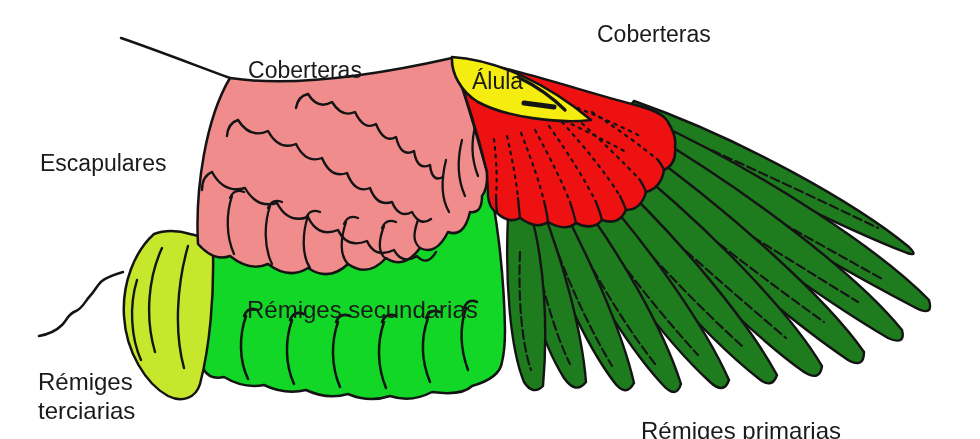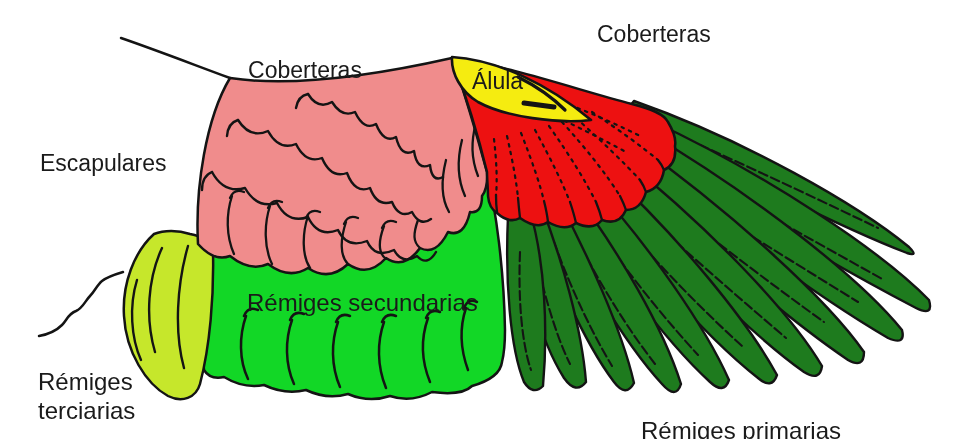--- a/index.html
+++ b/index.html
@@ -145,21 +145,21 @@
   </div>
 
   <div class="lbl" style="left:40px;top:150px;">Escapulares</div>
 
   <div class="lbl" style="left:597px;top:19px;line-height:30px;">
     <div>Coberteras</div>
   </div>
 
   <div class="lbl" style="left:472px;top:68px;">Álula</div>
 
-  <div class="lbl big" style="left:247px;top:288px;">Rémiges secundarias</div>
+  <div class="lbl big" style="left:247px;top:295px;">Rémiges secundarias</div>
 
   <div class="lbl big" style="left:38px;top:367px;">
     <div>Rémiges</div>
     <div>terciarias</div>
   </div>
 
   <div class="lbl big" style="left:641px;top:404px;margin-top:12px;">Rémiges primarias</div>
 
 </div>
 

